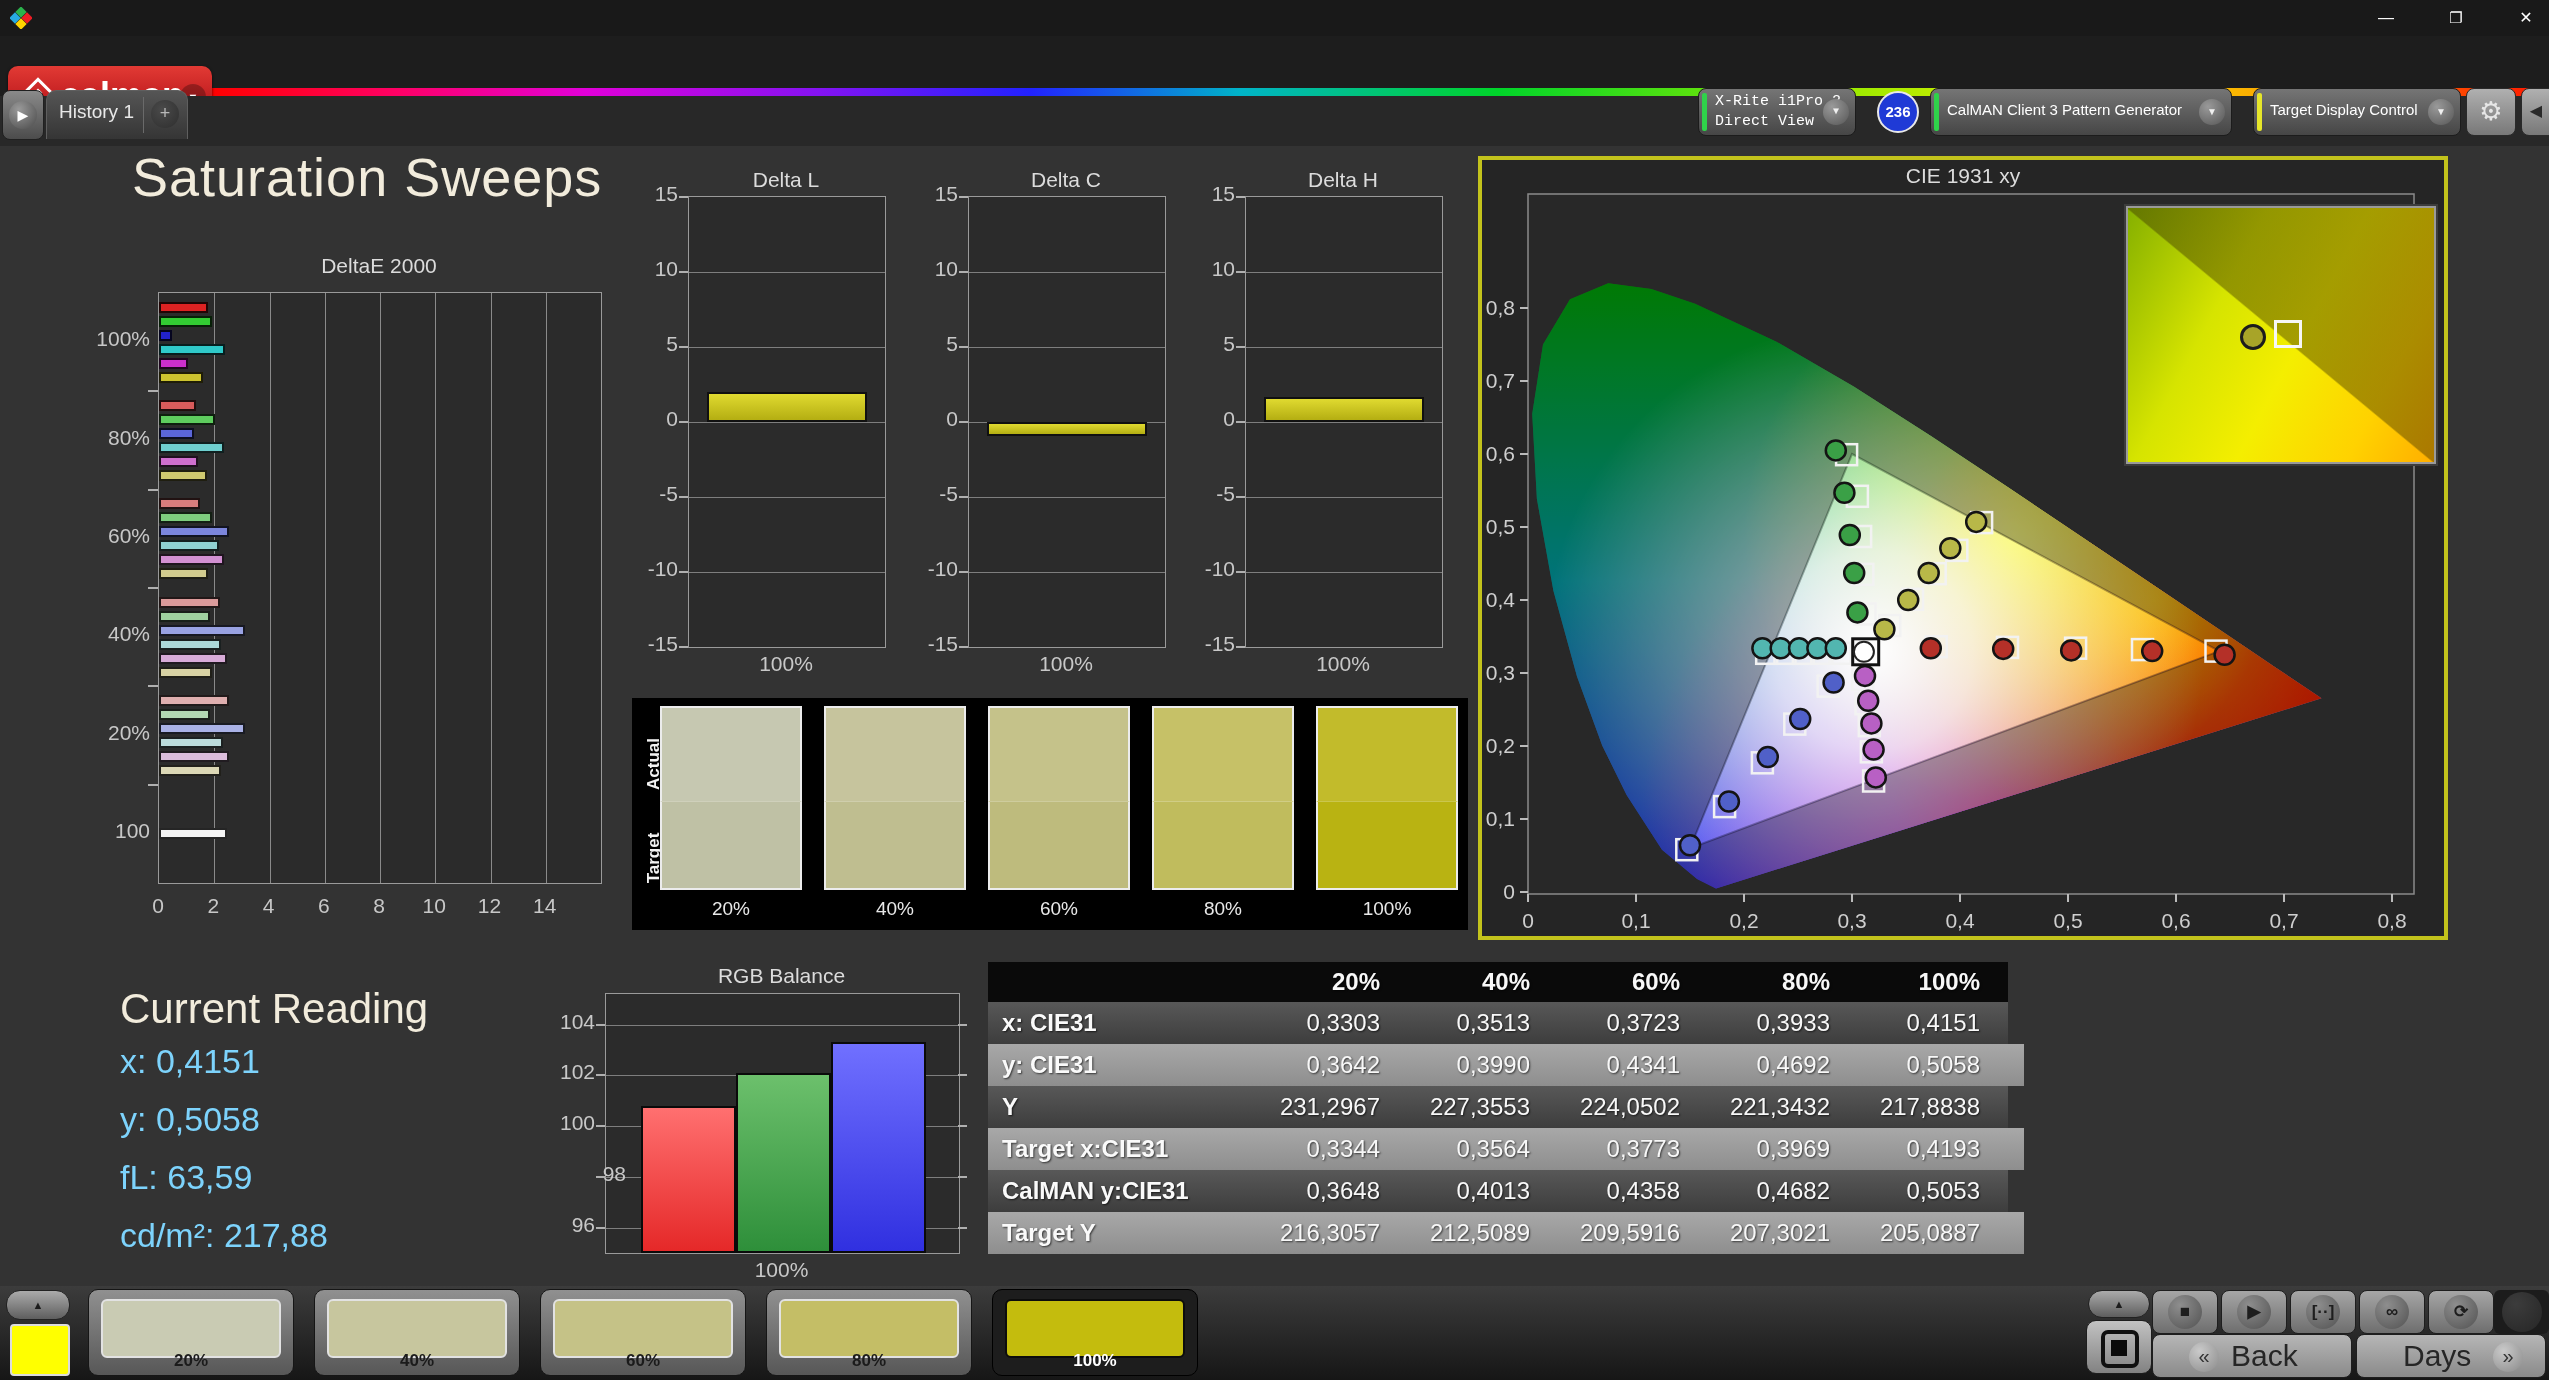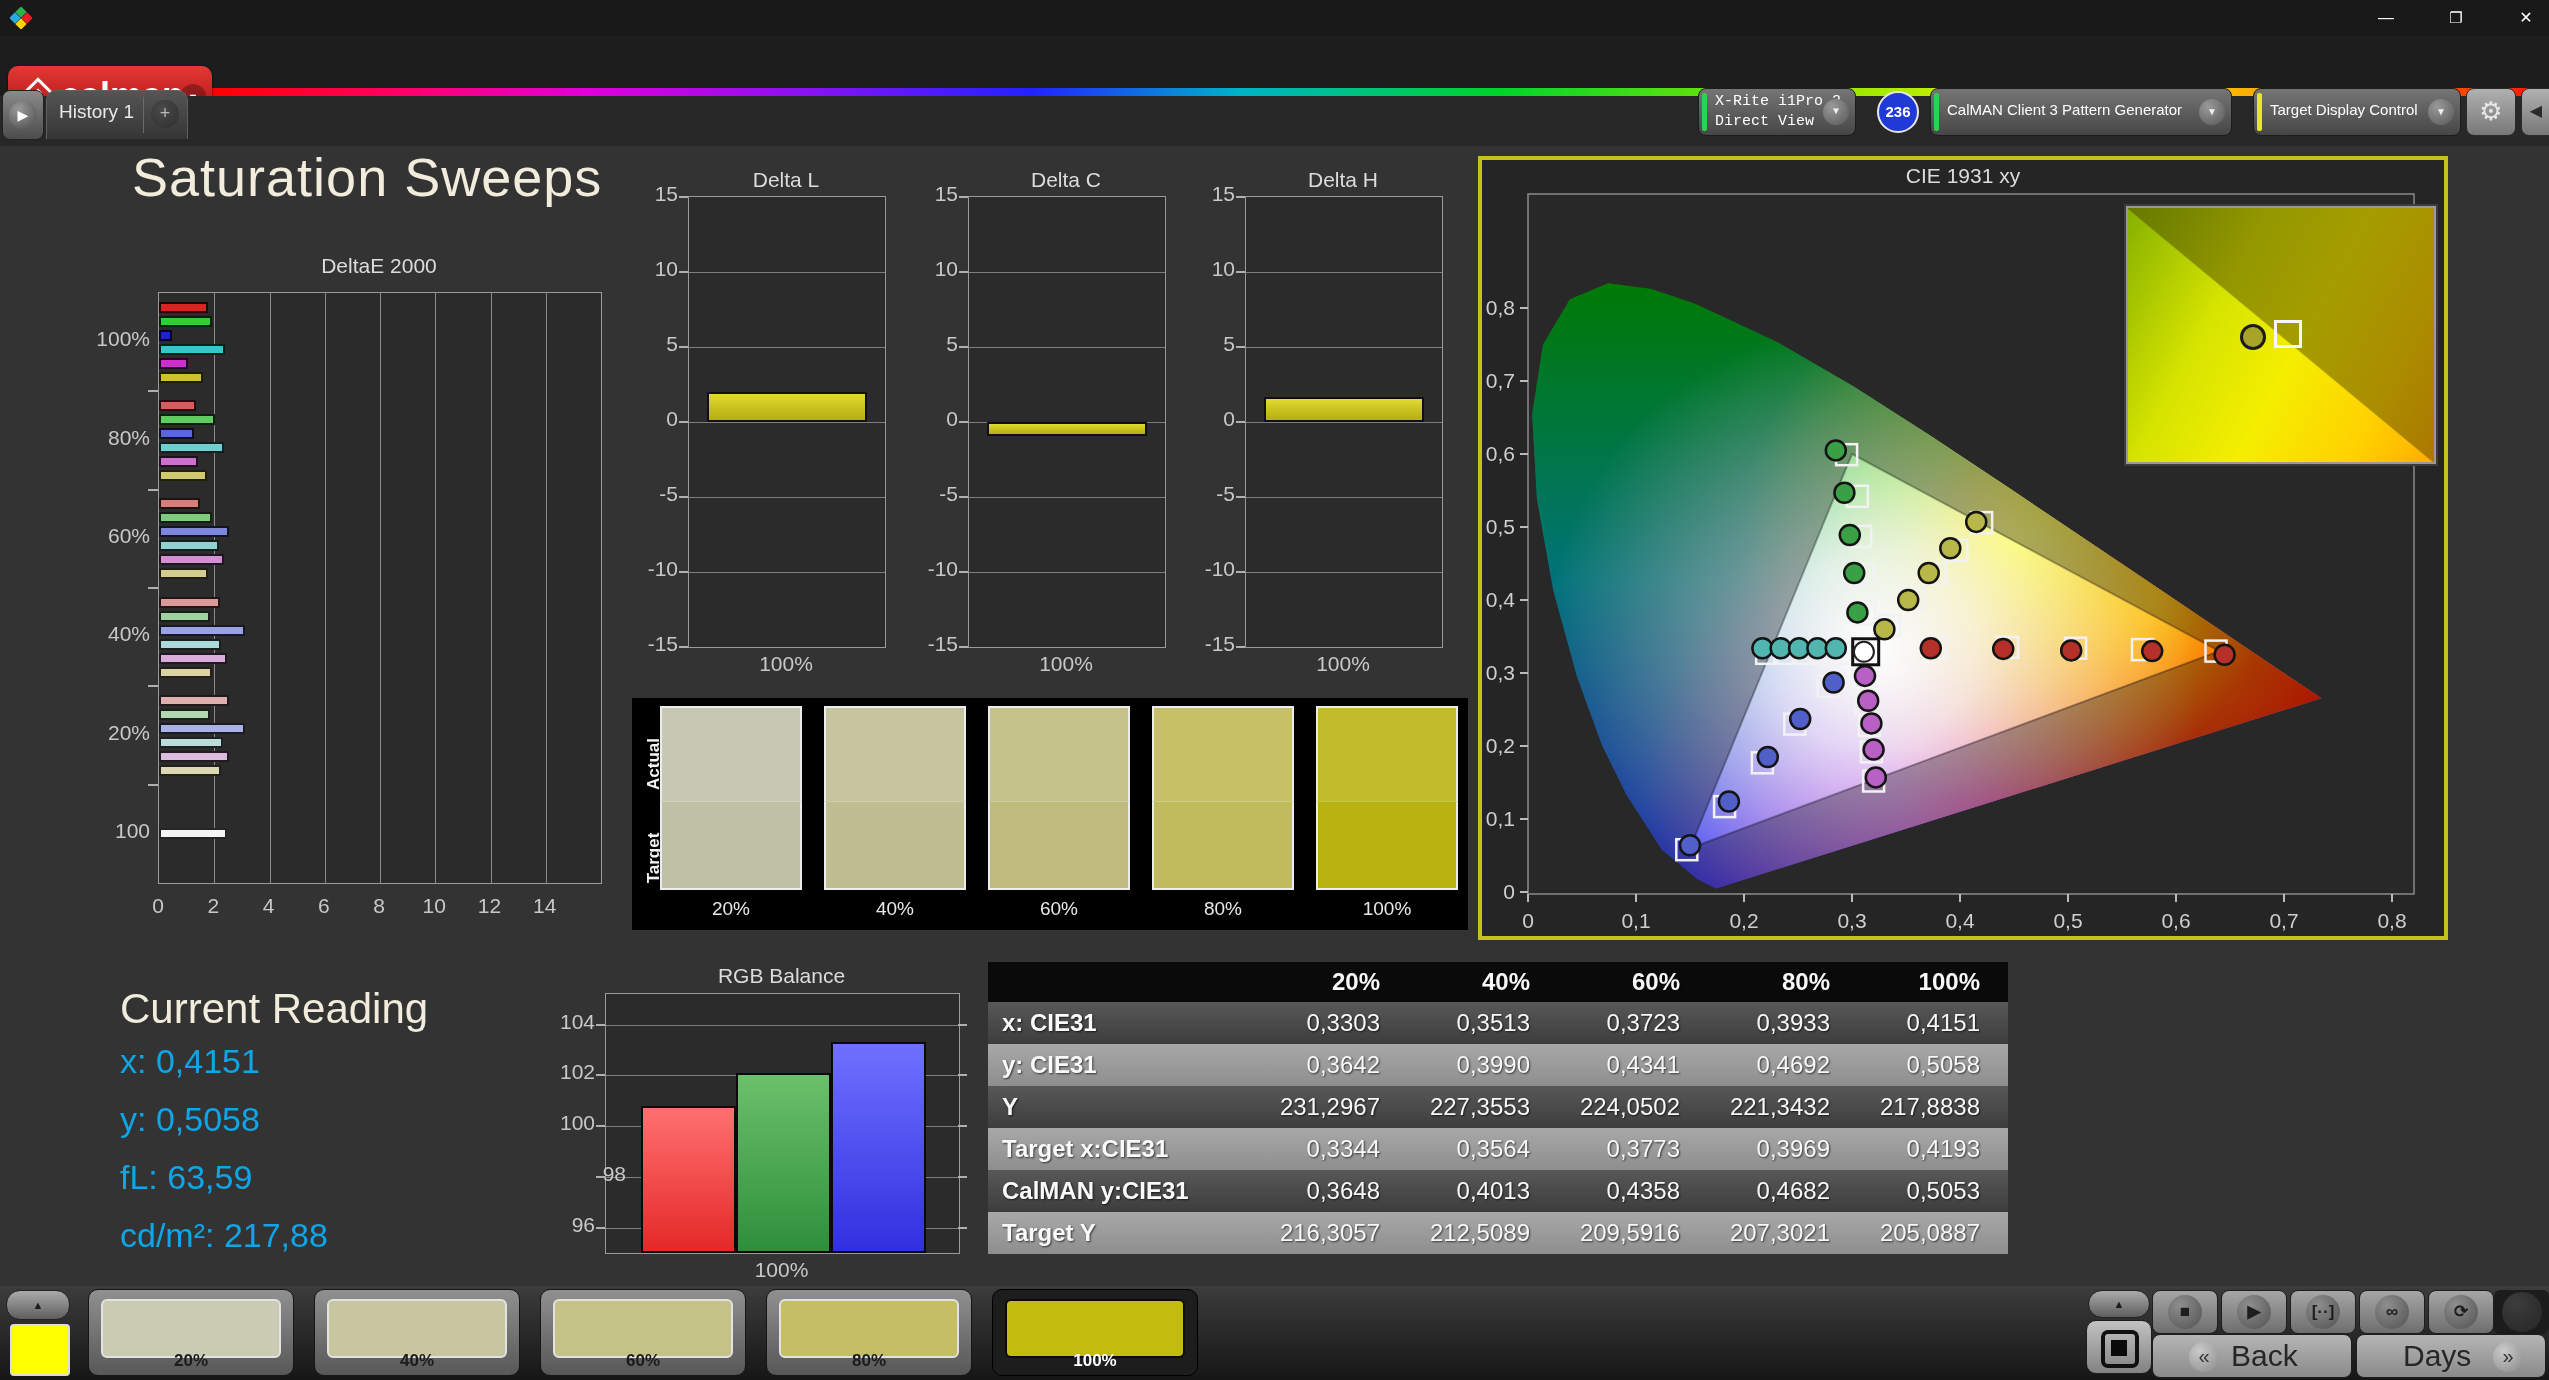--- a/index.html
+++ b/index.html
@@ -68,27 +68,27 @@
   
   #ciepanel{left:1478px;top:156px;width:970px;height:784px;background:#252525;border:4px solid #c3c31c;box-sizing:border-box;}
   #cietitle{left:1478px;top:164px;width:970px;text-align:center;font-size:21px;color:#dcdcdc;}
   #inset{left:2126px;top:206px;width:310px;height:258px;border:2px solid #9a9a9a;outline:2px solid #3c3c3c;box-sizing:border-box;
     background:linear-gradient(to top right,rgba(0,0,0,0) 49.6%,rgba(55,45,0,.42) 50%),
                linear-gradient(118deg,#85b000 0%,#d6e400 32%,#f4ee00 55%,#ffd200 80%,#ffae00 100%);}
   #inset .pt-c{position:absolute;left:112px;top:116px;width:20px;height:20px;border-radius:50%;background:#a8a428;border:3px solid #1c1c1c;}
   #inset .pt-s{position:absolute;left:146px;top:112px;width:22px;height:22px;border:3px solid #f6f6f6;background:transparent;}
   
   #currtitle{left:120px;top:985px;font-size:42px;color:#f2ecdc;}
-  .currline{position:absolute;left:120px;font-size:34px;color:#0ea5e9;}
+  .currline{position:absolute;left:120px;font-size:34px;color:#7dd3fc;}
   
   #sattable{left:988px;top:962px;width:1020px;}
   .trow{position:absolute;left:0;width:1020px;height:42px;}
   .trow.hdr{background:#0a0a0a;height:40px;}
   .trow.dark{background:linear-gradient(#585858,#3d3d3d);}
-  .trow.light{background:linear-gradient(#a8a8a8,#8e8e8e);}
+  .trow.light{background:linear-gradient(#a8a8a8,#8e8e8e);padding-left:16px;}
   .tcell{position:absolute;top:0;height:100%;color:#f8f8f8;font-size:24px;line-height:42px;
     text-shadow:1px 1px 2px rgba(0,0,0,.65);text-align:right;}
   .tlabel{position:absolute;left:14px;top:0;height:100%;color:#fafafa;font-size:24px;font-weight:bold;
     line-height:42px;text-shadow:1px 1px 2px rgba(0,0,0,.65);}
   
   #bottombar{left:0;top:1286px;width:2549px;height:94px;background:linear-gradient(#3c3c3c,#161616);}
   .pill{position:absolute;border-radius:14px;background:linear-gradient(#ababab,#5e5e5e);border:1px solid #222;
     color:#1c1c1c;text-align:center;font-size:11px;}
   .patbtn{position:absolute;top:3px;width:206px;height:87px;border-radius:10px;
     background:linear-gradient(#909090,#575757);border:1px solid #161616;box-sizing:border-box;}

